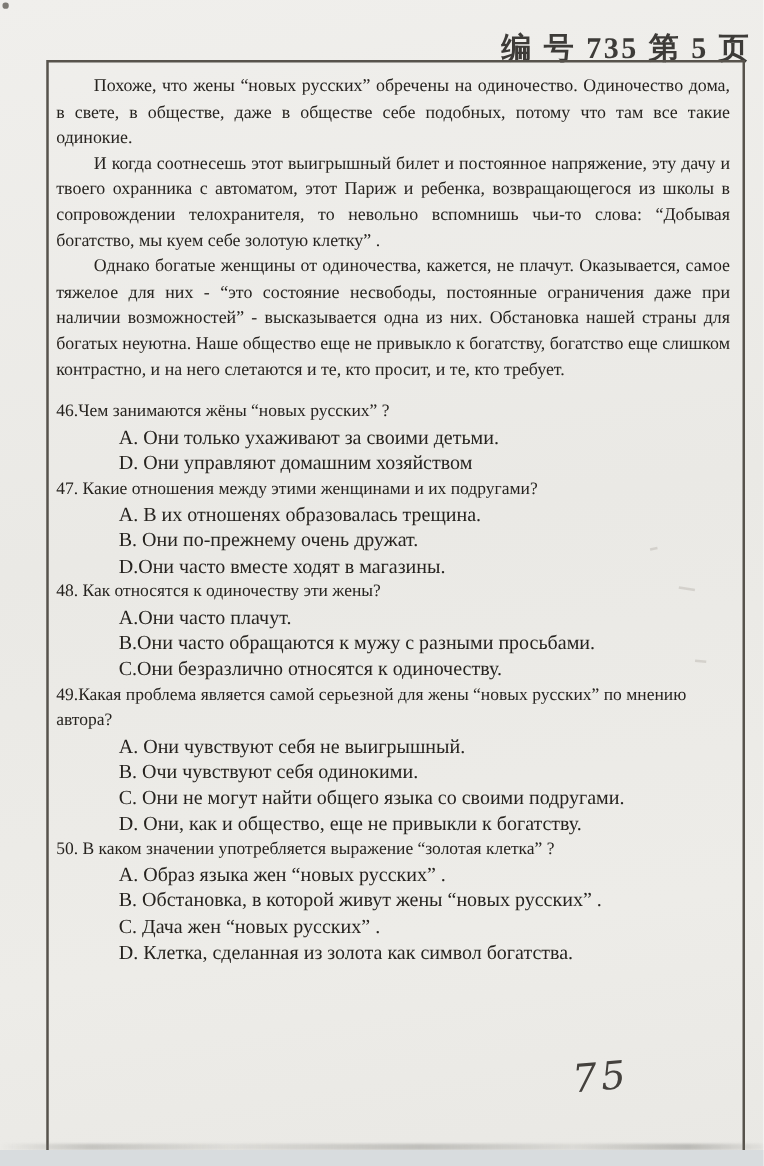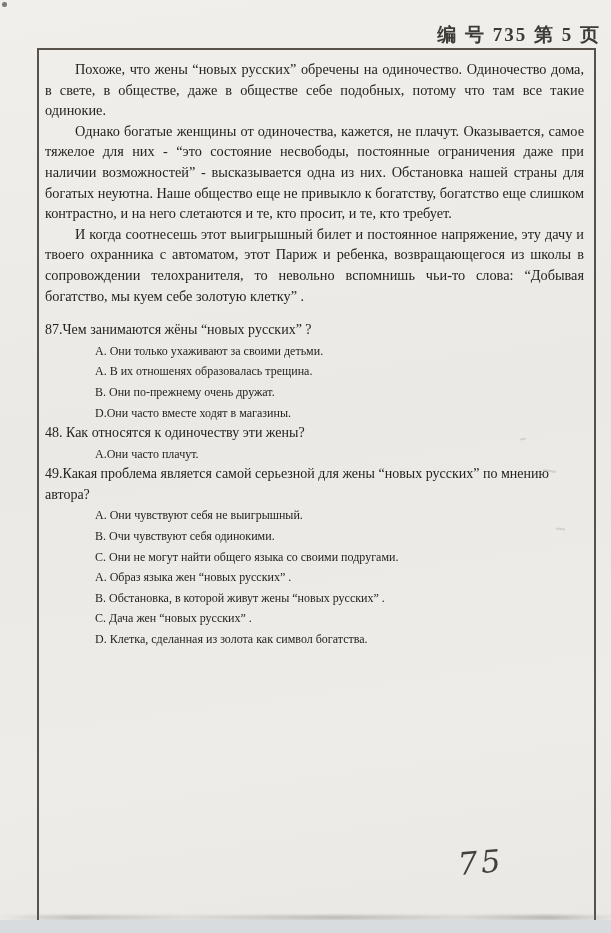--- a/index.html
+++ b/index.html
@@ -6,21 +6,21 @@
   .scan{
     position:relative;
     width:611px;height:933px;
     background:linear-gradient(172deg,#f0efec 0%,#eae9e5 45%,#edece8 78%,#e9e8e4 100%);
     font-family:"Liberation Serif","DejaVu Serif",serif;
     color:#26231f;
     overflow:hidden;
   }
   .header{
     position:absolute;top:22px;right:10px;
-    font-size:19px;letter-spacing:2px;color:#3d3b38;
+    font-size:24px;letter-spacing:2px;color:#3d3b38;
     font-weight:bold;white-space:nowrap;
   }
   .frame{
     position:absolute;left:37px;top:48px;width:559px;height:889px;
     box-sizing:border-box;
     border:2px solid #57534c;
     padding:9px 10px 0 6px;
     overflow:hidden;
   }
   .passage p{
@@ -31,21 +31,21 @@
     line-height:20.6px;
   }
   .questions{margin-top:14px;}
   .question{margin:0;}
   .prompt{
     font-size:14px;
     line-height:20.6px;
   }
   .option{
     padding-left:50px;
-    font-size:12px;
+    font-size:16px;
     line-height:20.6px;
   }
   .hand{
     position:absolute;left:458px;top:844px;
     font-family:"DejaVu Serif",serif;
     font-style:italic;
     font-size:31px;
     letter-spacing:3px;
     color:#44413d;
     transform:rotate(-5deg);
@@ -81,50 +81,56 @@
 <div class="scan">
 
   <div class="header">
     <span>编 号 735  第  5  页</span>
   </div>
 
   <div class="frame">
 
     <div class="passage">
       <p>Похоже, что жены “новых русских” обречены на одиночество. Одиночество дома, в свете, в обществе, даже в обществе себе подобных, потому что там все такие одинокие.</p>
+      <p>И когда соотнесешь этот выигрышный билет и постоянное напряжение, эту дачу и твоего охранника с автоматом, этот Париж и ребенка, возвращающегося из школы в сопровождении телохранителя, то невольно вспомнишь чьи-то слова: “Добывая богатство, мы куем себе золотую клетку” .</p>
       <p>Однако богатые женщины от одиночества, кажется, не плачут. Оказывается, самое тяжелое для них - “это состояние несвободы, постоянные ограничения даже при наличии возможностей” - высказывается одна из них. Обстановка нашей страны для богатых неуютна. Наше общество еще не привыкло к богатству, богатство еще слишком контрастно, и на него слетаются и те, кто просит, и те, кто требует.</p>
-      <p>И когда соотнесешь этот выигрышный билет и постоянное напряжение, эту дачу и твоего охранника с автоматом, этот Париж и ребенка, возвращающегося из школы в сопровождении телохранителя, то невольно вспомнишь чьи-то слова: “Добывая богатство, мы куем себе золотую клетку” .</p>
     </div>
 
     <div class="questions">
 
       <div class="question">
-        <div class="prompt">87.Чем занимаются жёны “новых русских” ?</div>
+        <div class="prompt">46.Чем занимаются жёны “новых русских” ?</div>
         <div class="option">A. Они только ухаживают за своими детьми.</div>
+        <div class="option">D. Они управляют домашним хозяйством</div>
       </div>
 
       <div class="question">
+        <div class="prompt">47. Какие отношения между этими женщинами и их подругами?</div>
         <div class="option">A. В их отношенях образовалась трещина.</div>
         <div class="option">B. Они по-прежнему очень дружат.</div>
         <div class="option">D.Они часто вместе ходят в магазины.</div>
       </div>
 
       <div class="question">
         <div class="prompt">48. Как относятся к одиночеству эти жены?</div>
         <div class="option">A.Они часто плачут.</div>
+        <div class="option">B.Они часто обращаются к мужу с разными просьбами.</div>
+        <div class="option">C.Они безразлично относятся к одиночеству.</div>
       </div>
 
       <div class="question">
         <div class="prompt">49.Какая проблема является самой серьезной для жены “новых русских” по мнению автора?</div>
         <div class="option">A. Они чувствуют себя не выигрышный.</div>
         <div class="option">B. Очи чувствуют себя одинокими.</div>
         <div class="option">C. Они не могут найти общего языка со своими подругами.</div>
+        <div class="option">D. Они, как и общество, еще не привыкли к богатству.</div>
       </div>
 
       <div class="question">
+        <div class="prompt">50. В каком значении употребляется выражение “золотая клетка” ?</div>
         <div class="option">A. Образ языка жен “новых русских” .</div>
         <div class="option">B. Обстановка, в которой живут жены “новых русских” .</div>
         <div class="option">C. Дача жен “новых русских” .</div>
         <div class="option">D. Клетка, сделанная из золота как символ богатства.</div>
       </div>
 
     </div>
   </div>
 
   <div class="hand">75</div>

